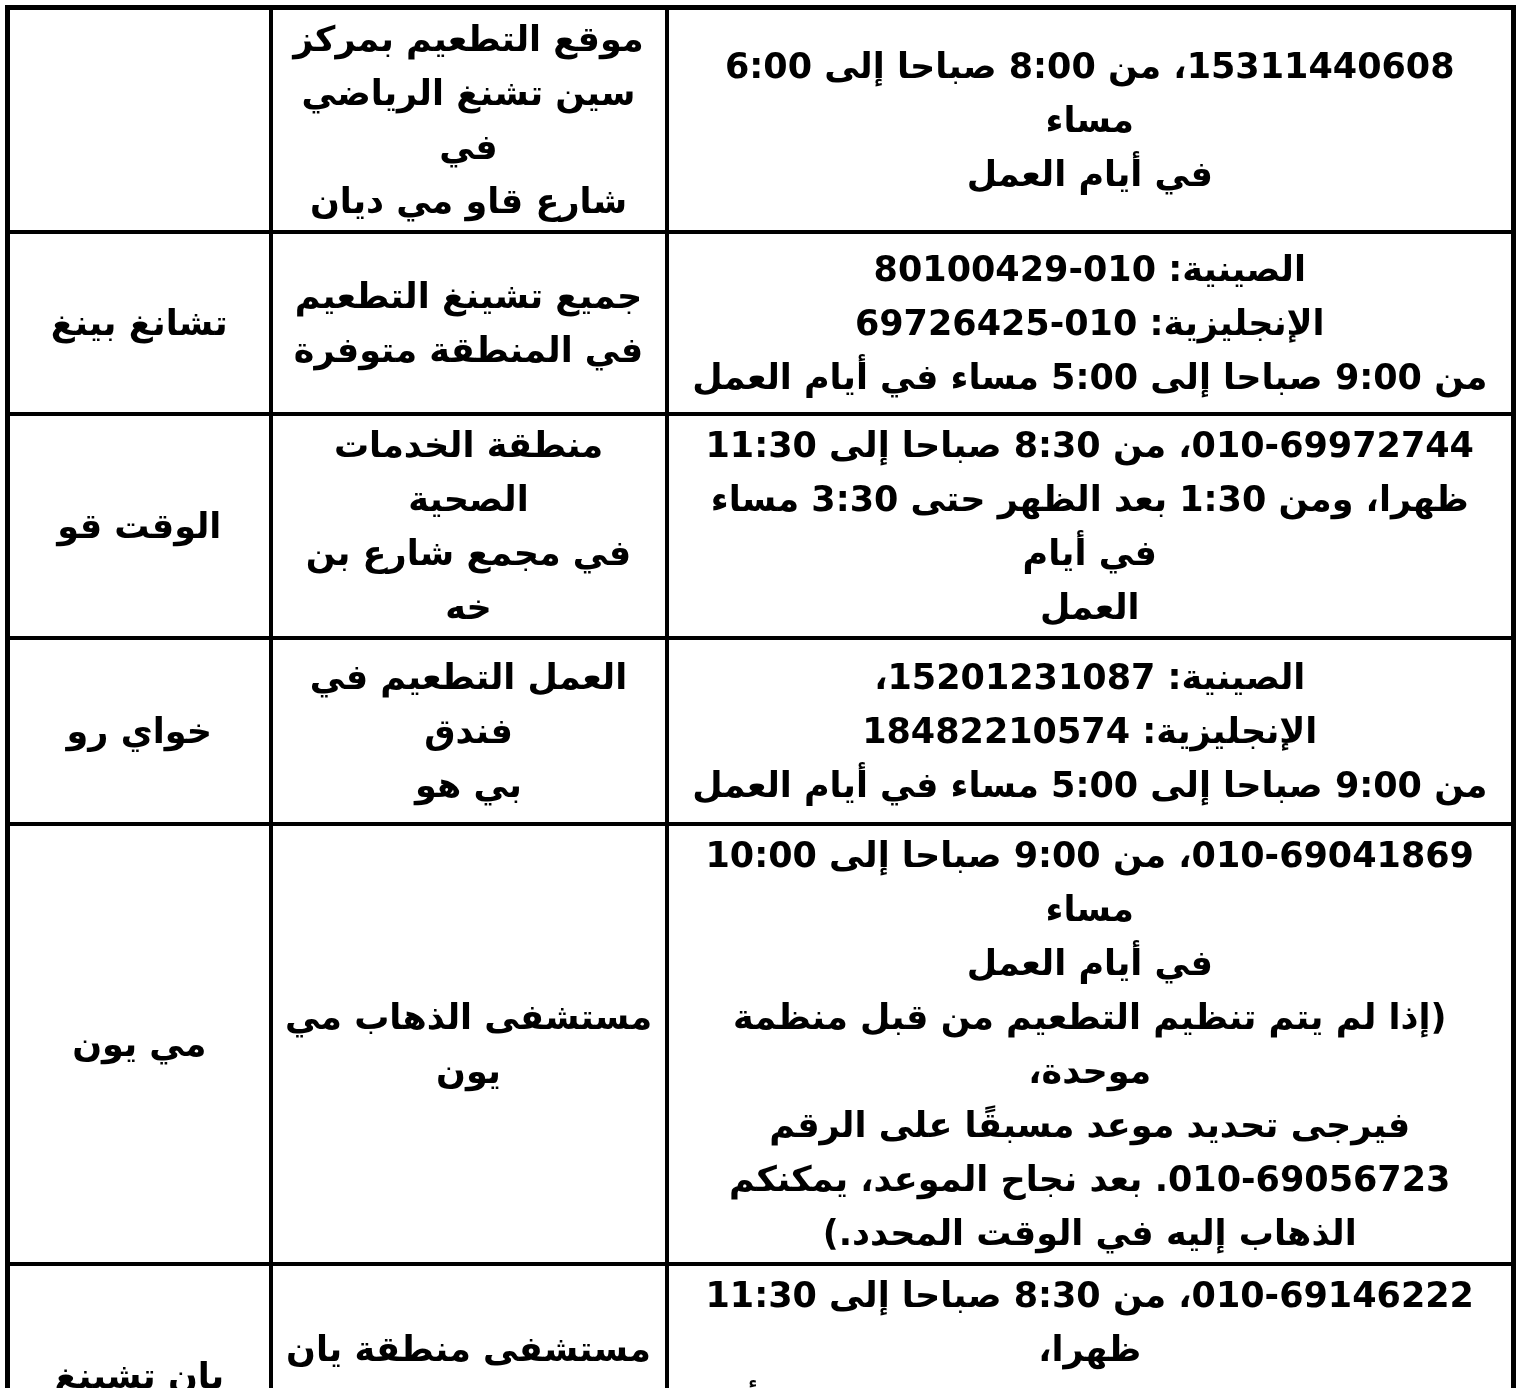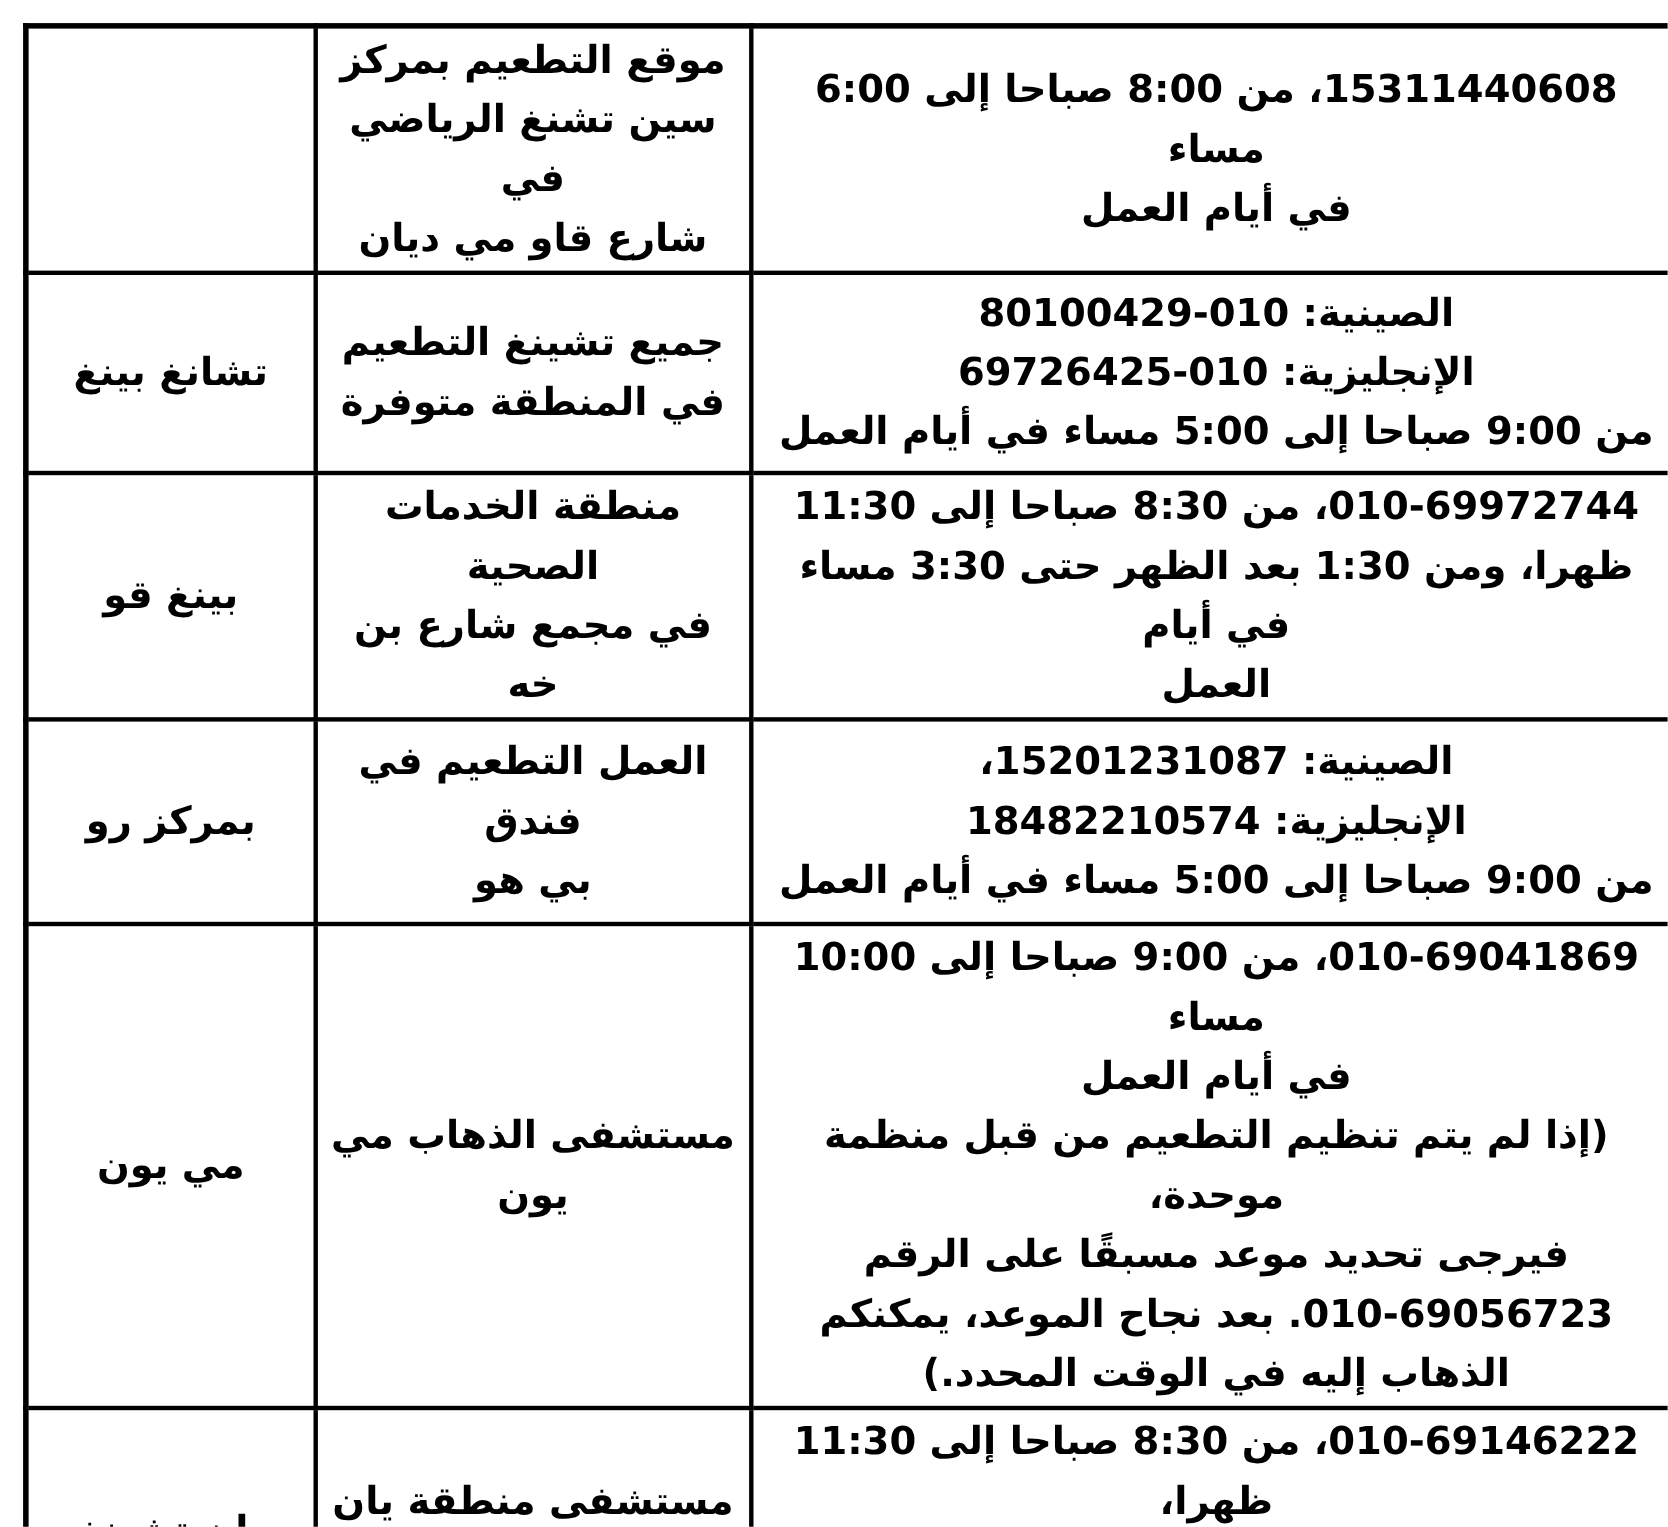--- a/index.html
+++ b/index.html
@@ -8,21 +8,21 @@
     background: #ffffff;
     width: 1516px;
     height: 1388px;
     overflow: hidden;
     font-family: "DejaVu Sans", sans-serif;
   }
   .sheet {
     box-sizing: border-box;
     width: 1516px;
     height: 1040px;
-    padding: 21px;
+    padding: 5px;
     background: #ffffff;
   }
   table.vax {
     border-collapse: collapse;
     table-layout: fixed;
     width: 1506px;
     height: 1378px;
     border: 5px solid #000000;
     direction: ltr; 
   }
@@ -75,29 +75,29 @@
       </tr>
       <tr>
         <td>تشانغ بينغ</td>
         <td>جميع تشينغ التطعيم
 في المنطقة متوفرة</td>
         <td>الصينية: 010-80100429
 الإنجليزية: 010-69726425
 من 9:00 صباحا إلى 5:00 مساء في أيام العمل</td>
       </tr>
       <tr>
-        <td>بينغ قو</td>
+        <td>الوقت قو</td>
         <td>منطقة الخدمات الصحية
 في مجمع شارع بن خه</td>
         <td>010-69972744، من 8:30 صباحا إلى 11:30
 ظهرا، ومن 1:30 بعد الظهر حتى 3:30 مساء في أيام
 العمل</td>
       </tr>
       <tr>
-        <td>بمركز رو</td>
+        <td>خواي رو</td>
         <td>العمل التطعيم في فندق
 بي هو</td>
         <td>الصينية: 15201231087،
 الإنجليزية: 18482210574
 من 9:00 صباحا إلى 5:00 مساء في أيام العمل</td>
       </tr>
       <tr>
         <td>مي يون</td>
         <td>مستشفى الذهاب مي
 يون</td>

